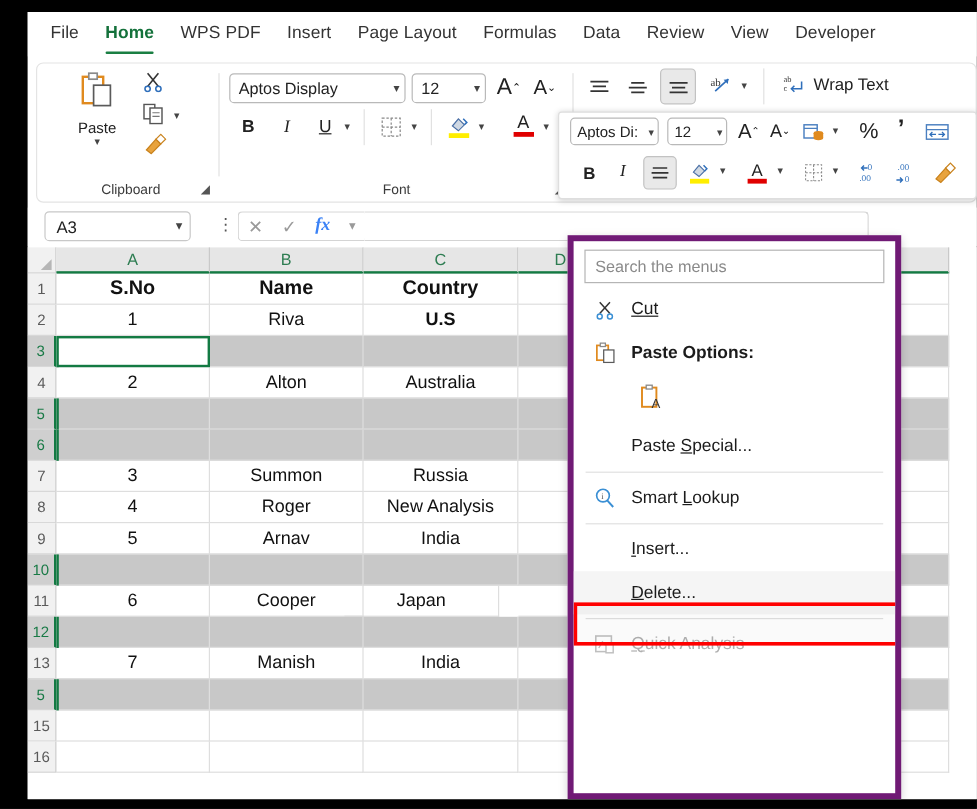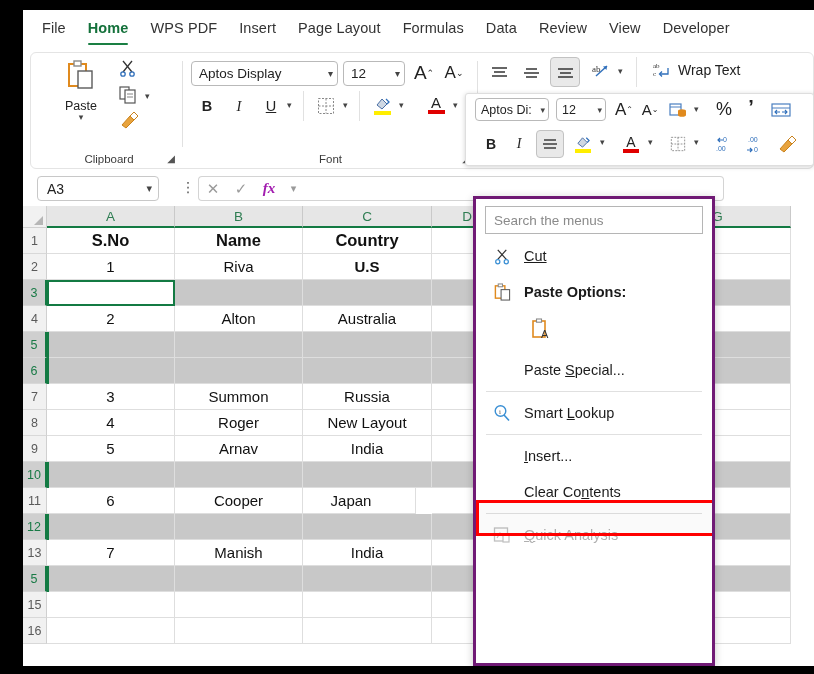--- a/index.html
+++ b/index.html
@@ -97,21 +97,21 @@
     font-size: 14px; color: #222;
   }
   .namebox .cv2 { margin-left: auto; font-size: 11px; color: #444; }
   .kebab { position: absolute; left: 158px; top: 6px; font-size: 14px; color: #555; letter-spacing:0; }
   .fxgrp {
     position: absolute; left: 175px; top: 3px; width: 106px; height: 25px;
     display: flex; align-items: center; justify-content: space-around;
     border: 1px solid #d4d4d4; border-radius: 4px 0 0 4px; border-right: none;
     background:#fff; font-size: 15px; color: #9a9a9a;
   }
-  .fxgrp .fx { font-style: italic; font-weight: bold; color: #a21caf; font-family:"Liberation Serif",serif; }
+  .fxgrp .fx { font-style: italic; font-weight: bold; color: #3b82f6; font-family:"Liberation Serif",serif; }
   .finput {
     position: absolute; left: 281px; top: 3px; width: 420px; height: 25px;
     border: 1px solid #d4d4d4; border-left: none; border-radius: 0 4px 4px 0;
     background: #fff;
   }
 
   
   .sheet { position: absolute; left: 0; top: 196px; width: 791px; height: 460px; background: #fff; overflow: hidden; }
   .corner {
     position: absolute; left: 0; top: 0; width: 24px; height: 22px;
@@ -141,22 +141,22 @@
     font-size: 15px; color: #111; overflow: hidden; white-space: nowrap;
   }
   .cell.hdrrow { font-weight: bold; font-size: 16.5px; }
   .cell.selrow { background: #c8c8c8; }
   .activecell {
     position: absolute; border: 2px solid #137a43; background: #ffffff; z-index: 6;
   }
 
   
   .ctxmenu {
-    position: absolute; left: 450px; top: 186px; width: 242px; height: 470px;
-    background: #ffffff; border: 3px solid #701a75;
+    position: absolute; left: 450px; top: 186px; width: 278px; height: 470px;
+    background: #ffffff; border: 5px solid #701a75;
     box-shadow: 0 2px 8px rgba(0,0,0,.22); z-index: 60; overflow: hidden;
   }
   .ctx-search {
     margin: 7px 9px 4px 9px; height: 28px; border: 1px solid #b5b5b5;
     background: #fff; display: flex; align-items: center; padding-left: 8px;
     font-size: 13.5px; color: #8a8a8a;
   }
   .ctx-item {
     position: relative; height: 36px; display: flex; align-items: center;
     padding-left: 48px; font-size: 14.5px; color: #1b1b1b;
@@ -514,21 +514,21 @@
         <div class="cell" style="left: 24px; width: 128px; top: 178px; height: 26px;">3</div>
         <div class="cell" style="left: 152px; width: 128px; top: 178px; height: 26px;">Summon</div>
         <div class="cell" style="left: 280px; width: 129px; top: 178px; height: 26px;">Russia</div>
         <div class="cell" style="left: 409px; width: 71px; top: 178px; height: 26px;"></div>
         <div class="cell" style="left: 480px; width: 71px; top: 178px; height: 26px;"></div>
         <div class="cell" style="left: 551px; width: 71px; top: 178px; height: 26px;"></div>
         <div class="cell" style="left: 622px; width: 146px; top: 178px; height: 26px;"></div>
         <div class="rowhdr" style="top: 204px; height: 26px;">8</div>
         <div class="cell" style="left: 24px; width: 128px; top: 204px; height: 26px;">4</div>
         <div class="cell" style="left: 152px; width: 128px; top: 204px; height: 26px;">Roger</div>
-        <div class="cell" style="left: 280px; width: 129px; top: 204px; height: 26px;">New Layout</div>
+        <div class="cell" style="left: 280px; width: 129px; top: 204px; height: 26px;">New Analysis</div>
         <div class="cell" style="left: 409px; width: 71px; top: 204px; height: 26px;"></div>
         <div class="cell" style="left: 480px; width: 71px; top: 204px; height: 26px;"></div>
         <div class="cell" style="left: 551px; width: 71px; top: 204px; height: 26px;"></div>
         <div class="cell" style="left: 622px; width: 146px; top: 204px; height: 26px;"></div>
         <div class="rowhdr" style="top: 230px; height: 26px;">9</div>
         <div class="cell" style="left: 24px; width: 128px; top: 230px; height: 26px;">5</div>
         <div class="cell" style="left: 152px; width: 128px; top: 230px; height: 26px;">Arnav</div>
         <div class="cell" style="left: 280px; width: 129px; top: 230px; height: 26px;">India</div>
         <div class="cell" style="left: 409px; width: 71px; top: 230px; height: 26px;"></div>
         <div class="cell" style="left: 480px; width: 71px; top: 230px; height: 26px;"></div>
@@ -653,24 +653,24 @@
       </span>
       <span>Smart <span class="ul">L</span>ookup</span>
     </div>
 
     <div class="ctx-div"></div>
 
     <div class="ctx-item">
       <span><span class="ul">I</span>nsert...</span>
     </div>
 
-
-    <div class="ctx-item">
-      <span>Clear Co<span class="ul">n</span>tents</span>
-    </div>
+    <div class="ctx-item" style="background:#f5f5f5;">
+      <span><span class="ul">D</span>elete...</span>
+    </div>
+
 
     <div class="ctx-div"></div>
 
     <div class="ctx-item dim">
       <span class="ctx-ic">
         <svg width="18" height="18" viewBox="0 0 18 18">
           <rect x="1.5" y="2" width="13" height="13" fill="none" stroke="#bfbfbf" stroke-width="1.3"></rect>
           <path d="M4 12 L7 7 L10 10" fill="none" stroke="#bfbfbf" stroke-width="1.2"></path>
           <rect x="10" y="9" width="6" height="7" fill="#fff" stroke="#bfbfbf" stroke-width="1.2"></rect>
         </svg>

